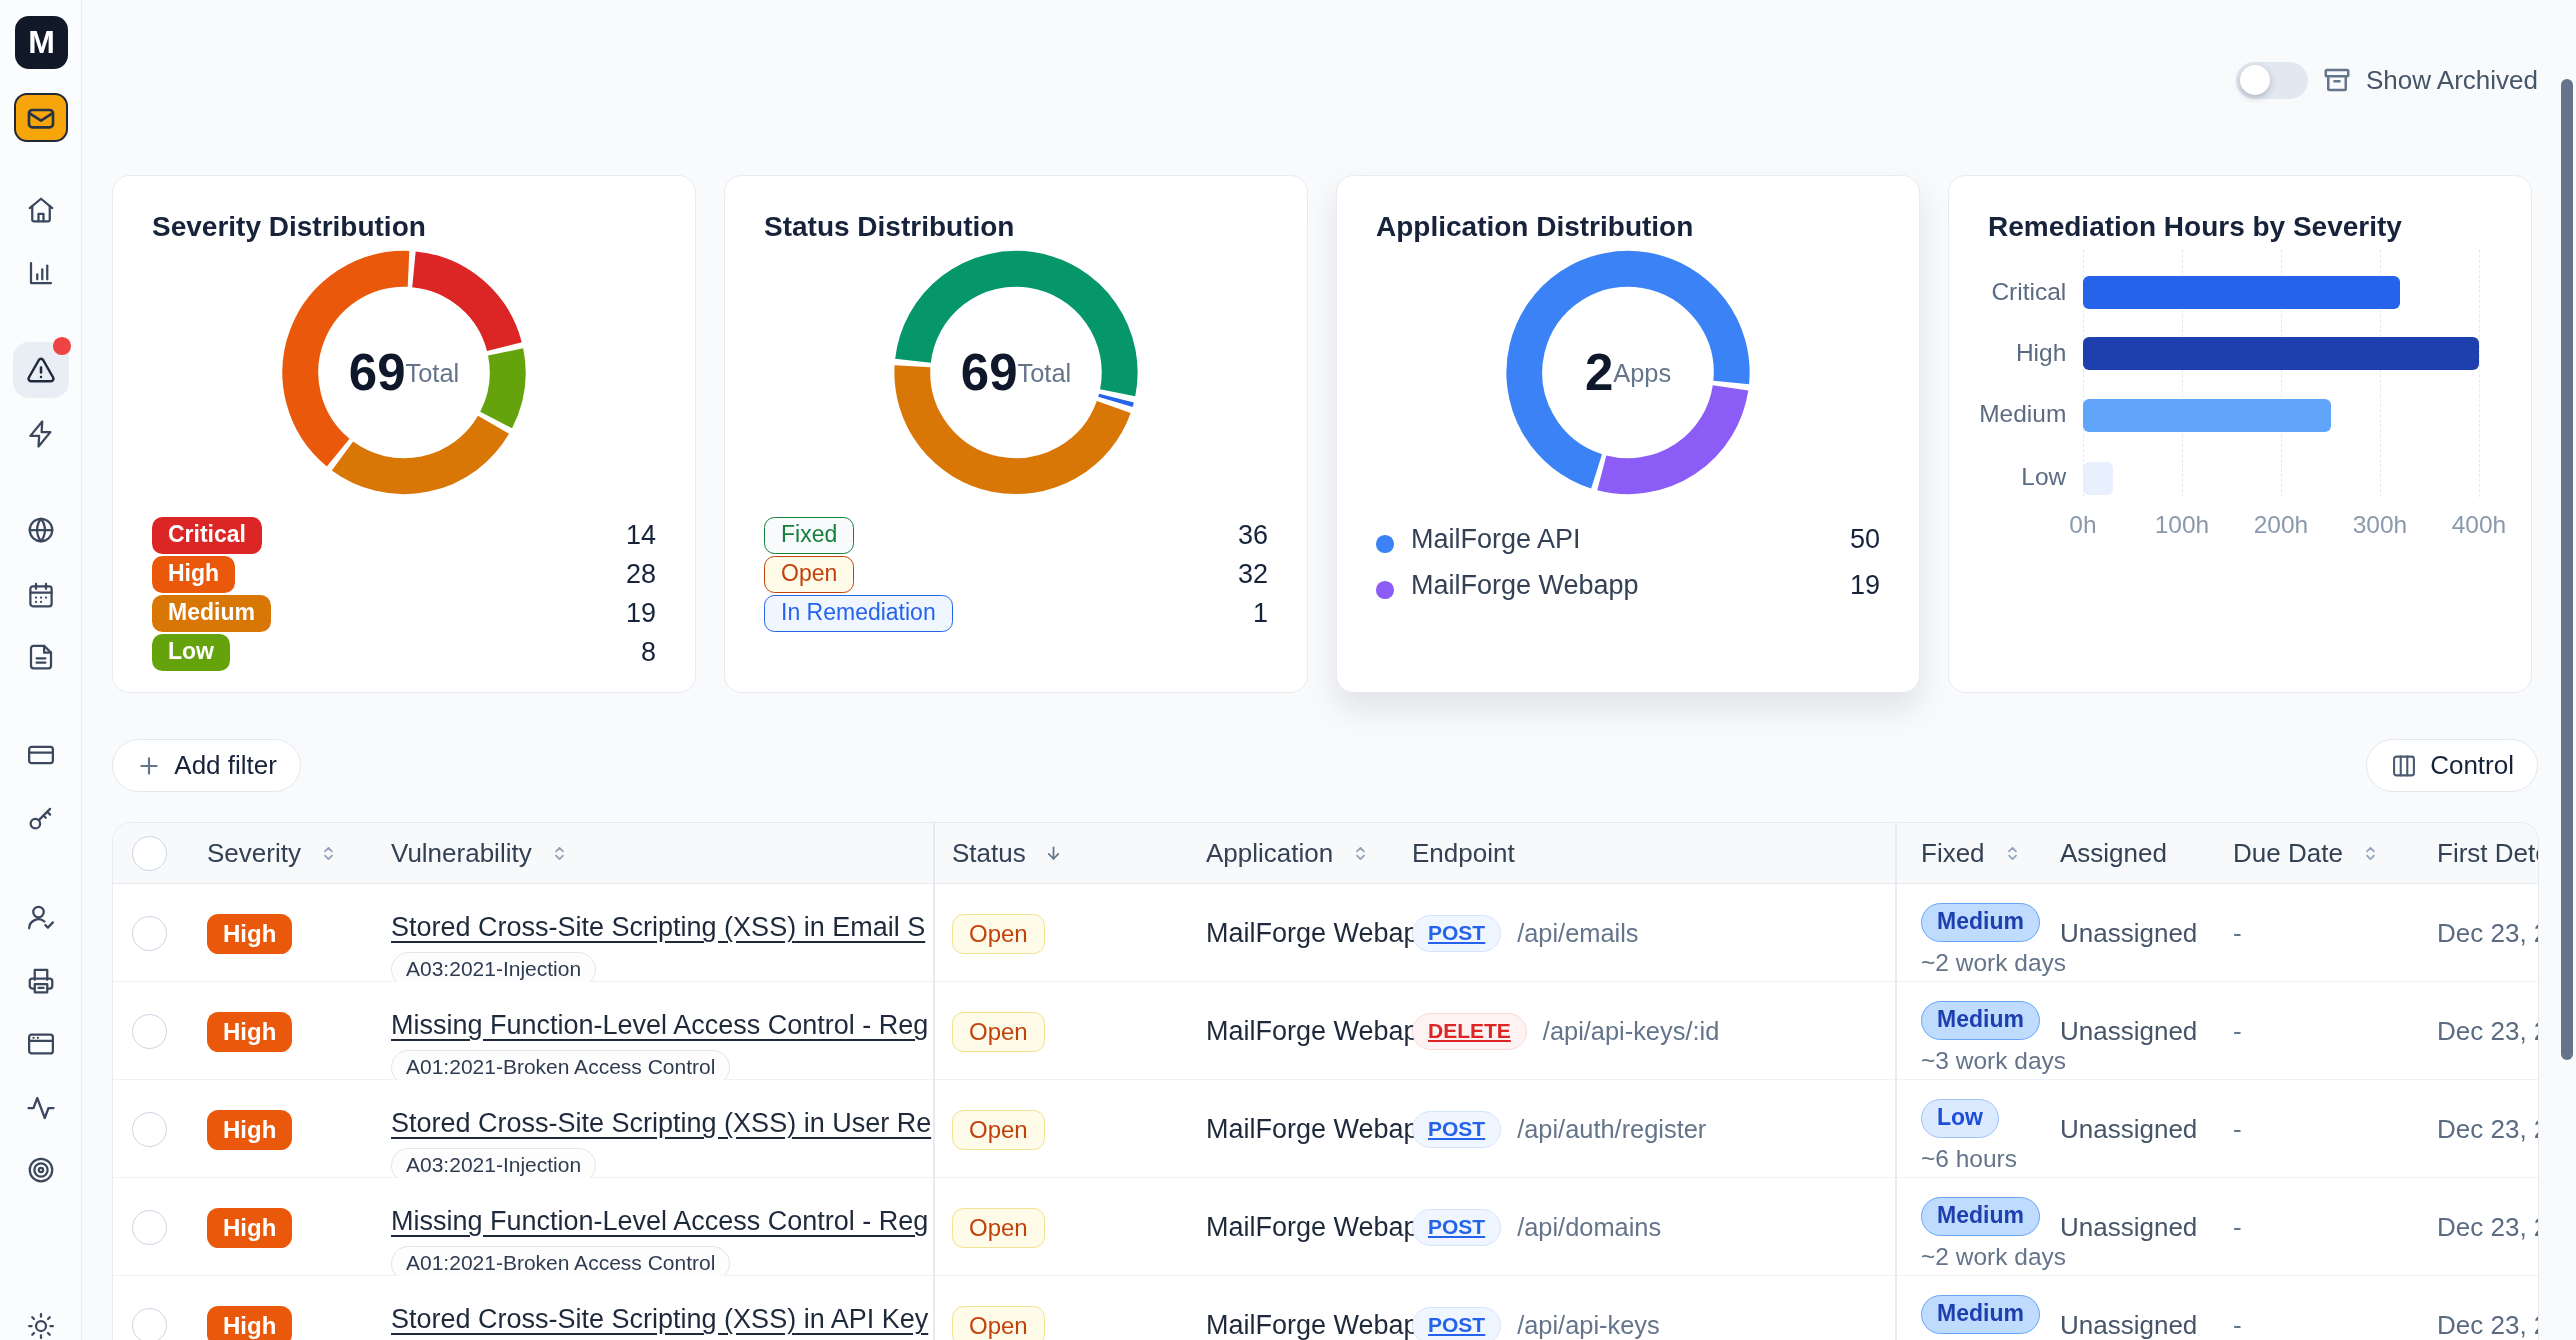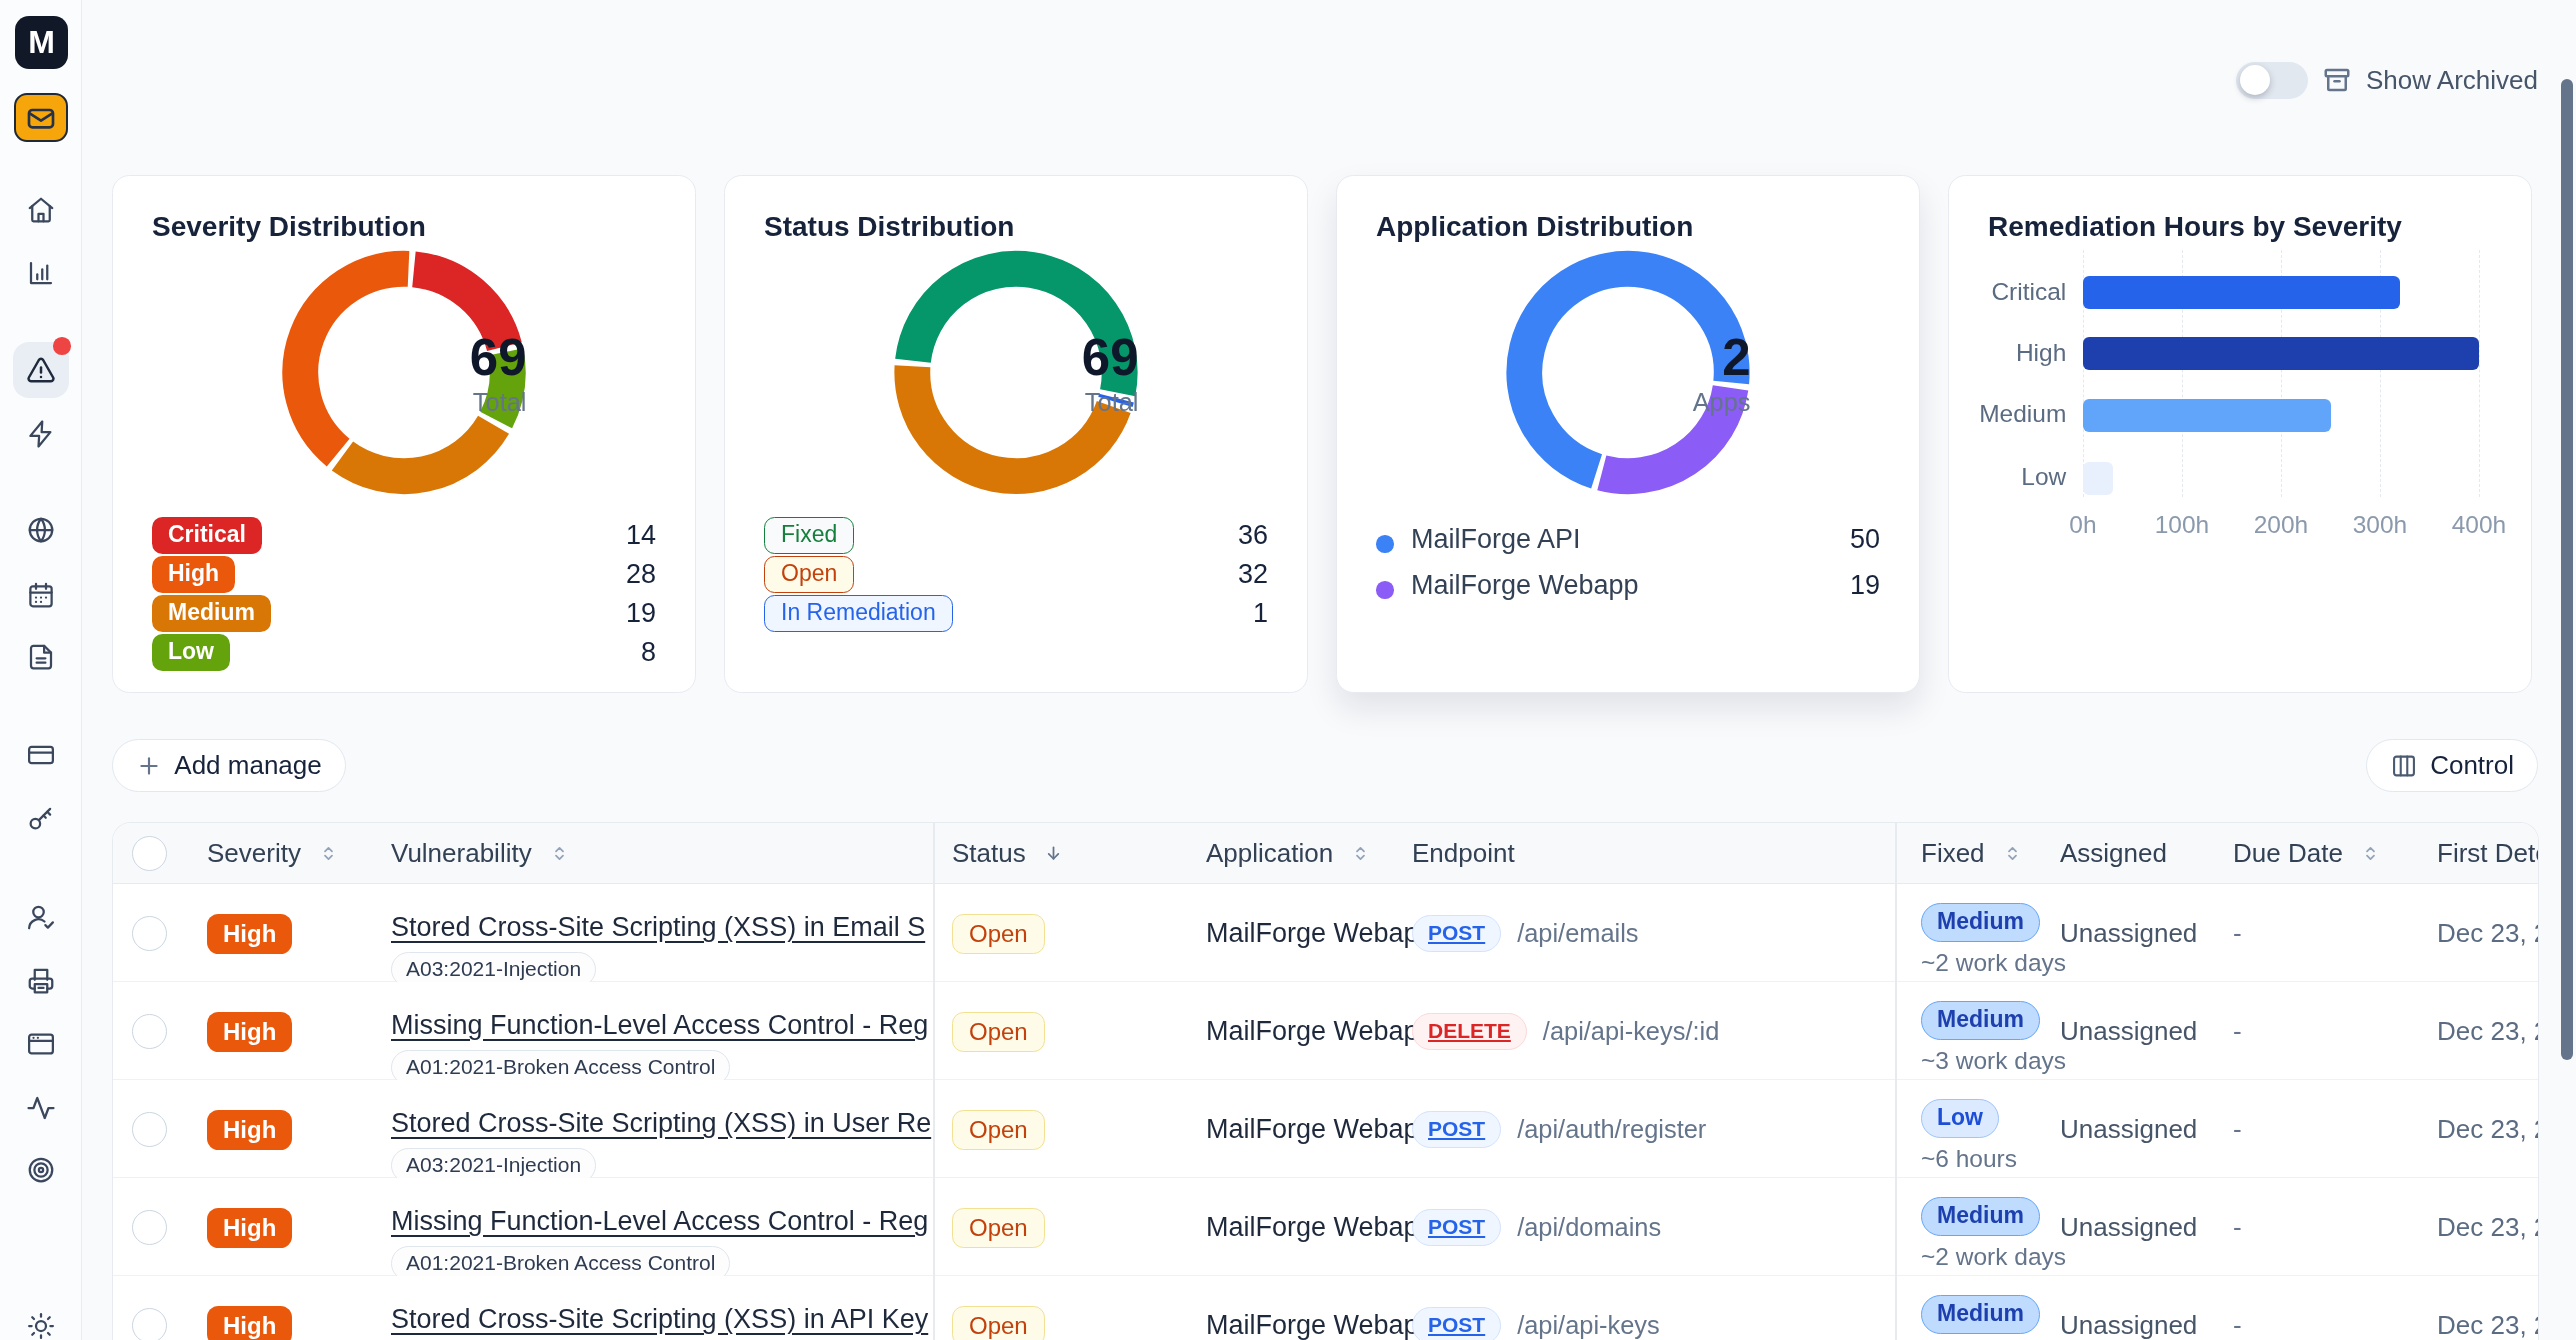--- a/index.html
+++ b/index.html
@@ -34,22 +34,22 @@
     border-radius:50%; box-shadow:0 2.6px 7px rgba(15,23,42,.25); }
   .archived .lbl { font-size:26px; color:#475569; }
 
   
   .cards { position:absolute; left:112px; top:175px; display:flex; gap:28px; }
   .card { position:relative; width:584px; height:518px; background:#fff;
     border:1.8px solid #e7ebf1; border-radius:17.5px; }
   .card.elevated { box-shadow:0 16px 32px rgba(15,23,42,.10); }
   .card h2 { position:absolute; left:39px; top:35px; font-size:28px; font-weight:600; color:#16233b; }
   .donut-wrap { position:absolute; top:74px; left:50%; transform:translateX(-50%); width:245px; height:245px; }
-  .donut-center { position:absolute; inset:0; display:flex; flex-direction:column;
-    align-items:flex-end; justify-content:center; pointer-events:none; }
+  .donut-center { position:absolute; inset:0; display:flex; flex-direction:row;
+    align-items:center; justify-content:center; pointer-events:none; }
   .dc-num { font-size:51px; font-weight:700; color:#0f172a; }
   .dc-label { font-size:25.4px; color:#64748b; margin-top:1.8px; }
   .legend { position:absolute; left:39px; right:39px; top:340px; list-style:none; }
   .legend li { height:39px; display:flex; align-items:center; justify-content:space-between; }
   .legend .num { font-size:27px; color:#16233b; }
   .pill { display:inline-block; font-size:23px; font-weight:600; height:37px; line-height:35px;
     padding:0 16px; border-radius:10.5px; }
   .pill.solid { color:#fff; }
   .pill.outline { font-weight:500; border:1.8px solid; line-height:33px; }
   .ol-fixed { background:#f8fafc; border-color:#d9dfe7; color:#15803d; }
@@ -378,21 +378,21 @@
           <div class="b-bar" style="left:134px;top:286px;width:30px;background:#e8f0fe"></div>
         </div>
     </article>
   </section>
 
   <button class="btn add-filter">
     <svg class="ic" width="26" height="26" viewBox="0 0 24 24" style="stroke:#64748b;stroke-width:2">
         <path d="M12 5v14"></path>
         <path d="M5 12h14"></path>
       </svg>
-    <span>Add manage</span>
+    <span>Add filter</span>
   </button>
   <button class="btn columns-btn">
     <svg class="ic" width="28" height="28" viewBox="0 0 24 24" style="stroke:#4a5a70;stroke-width:1.8">
         <rect x="3.5" y="4" width="17" height="16" rx="2"></rect>
         <path d="M9.2 4v16"></path>
         <path d="M14.8 4v16"></path>
       </svg>
     <span>Control</span>
   </button>
 

